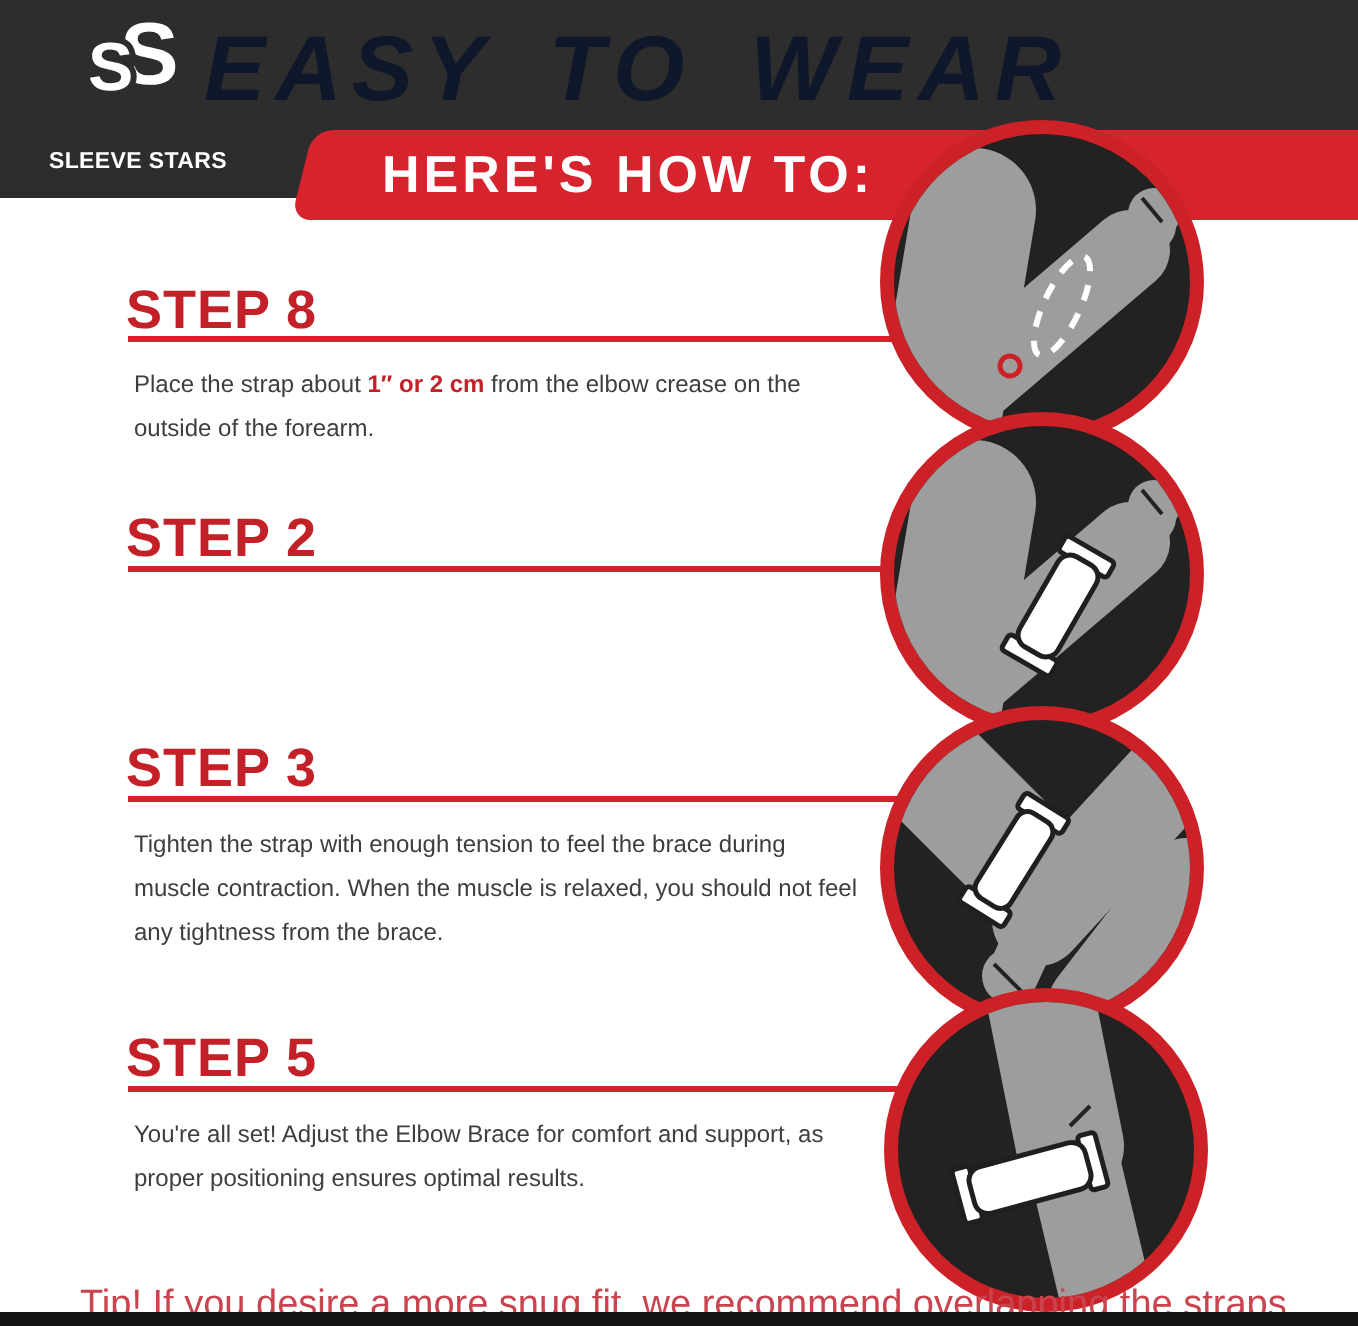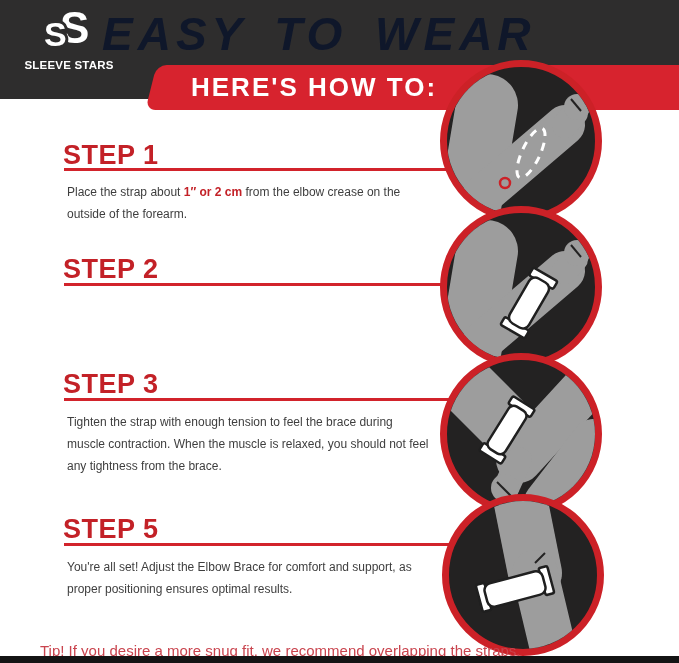--- a/index.html
+++ b/index.html
@@ -7,21 +7,21 @@
     position:relative;width:679px;height:663px;background:#ffffff;
     overflow:hidden;font-family:"Liberation Sans",sans-serif;
   }
   
   .header-band{position:absolute;left:0;top:0;width:679px;height:99px;background:#2e2d2d;z-index:1;}
   .logo{position:absolute;left:24px;top:6px;width:90px;text-align:center;color:#fff;z-index:2;}
   .monogram{position:relative;height:52px;}
   .monogram .s-back{position:absolute;left:36px;top:0;font-size:44px;font-weight:bold;line-height:1;color:#fff;}
   .monogram .s-front-outline{position:absolute;left:20px;top:11px;font-size:34px;font-weight:bold;line-height:1;color:#2e2d2d;-webkit-text-stroke:6px #2e2d2d;}
   .monogram .s-front{position:absolute;left:20px;top:11px;font-size:34px;font-weight:bold;line-height:1;color:#fff;}
-  .brand-name{font-size:11.5px;font-weight:bold;letter-spacing:.2px;margin-top:1px;white-space:nowrap;}
+  .brand-name{font-size:11.5px;font-weight:bold;letter-spacing:.2px;margin-top:17px;white-space:nowrap;}
   .page-title{
     position:absolute;left:102px;top:11px;z-index:2;color:#0f172a;
     font-size:46px;font-weight:bold;font-style:italic;
     letter-spacing:5px;word-spacing:10px;white-space:nowrap;line-height:1;
   }
   
   .howto-banner{
     position:absolute;left:151px;top:65px;width:560px;height:45px;
     background:#d7232e;border-radius:10px;transform:skewX(-14deg);z-index:2;
   }
@@ -42,21 +42,21 @@
   .b4{top:556px;width:382px}
   .highlight{color:#c32127;font-weight:bold;}
   
   .circle{
     position:absolute;width:148px;height:148px;border-radius:50%;
     border:7px solid #cc2127;background:#232222;overflow:hidden;z-index:3;
   }
   .c1{left:440px;top:60px}.c2{left:440px;top:206px}.c3{left:440px;top:353px}.c4{left:442px;top:494px}
   .circle svg{position:absolute;left:0;top:0;}
   
-  .tip-text{position:absolute;left:40px;top:642px;z-index:4;color:#c9444e;font-size:15px;white-space:nowrap;}
+  .tip-text{position:absolute;left:40px;top:642px;z-index:4;color:#c9444e;font-size:19px;white-space:nowrap;}
   .footer-bar{position:absolute;left:0;top:656px;width:679px;height:7px;background:#141414;z-index:5;}
 </style>
 </head>
 <body>
 
 <div class="canvas">
 
   <div class="header-band"></div>
 
   <div class="logo">
@@ -72,21 +72,21 @@
 
   <div class="howto-banner">
     <div class="howto-inner">HERE'S HOW TO:</div>
   </div>
 
   <div class="step-line l1"></div>
   <div class="step-line l2"></div>
   <div class="step-line l3"></div>
   <div class="step-line l4"></div>
 
-  <div class="step-heading h1">STEP 1</div>
+  <div class="step-heading h1">STEP 8</div>
   <div class="step-body b1"><span>Place the strap about </span><span class="highlight">1″ or 2 cm</span><span> from the elbow crease on the outside of the forearm.</span></div>
 
   <div class="step-heading h2">STEP 2</div>
 
   <div class="step-heading h3">STEP 3</div>
   <div class="step-body b3">Tighten the strap with enough tension to feel the brace during muscle contraction. When the muscle is relaxed, you should not feel any tightness from the brace.</div>
 
   <div class="step-heading h4">STEP 5</div>
   <div class="step-body b4">You're all set! Adjust the Elbow Brace for comfort and support, as proper positioning ensures optimal results.</div>
 

